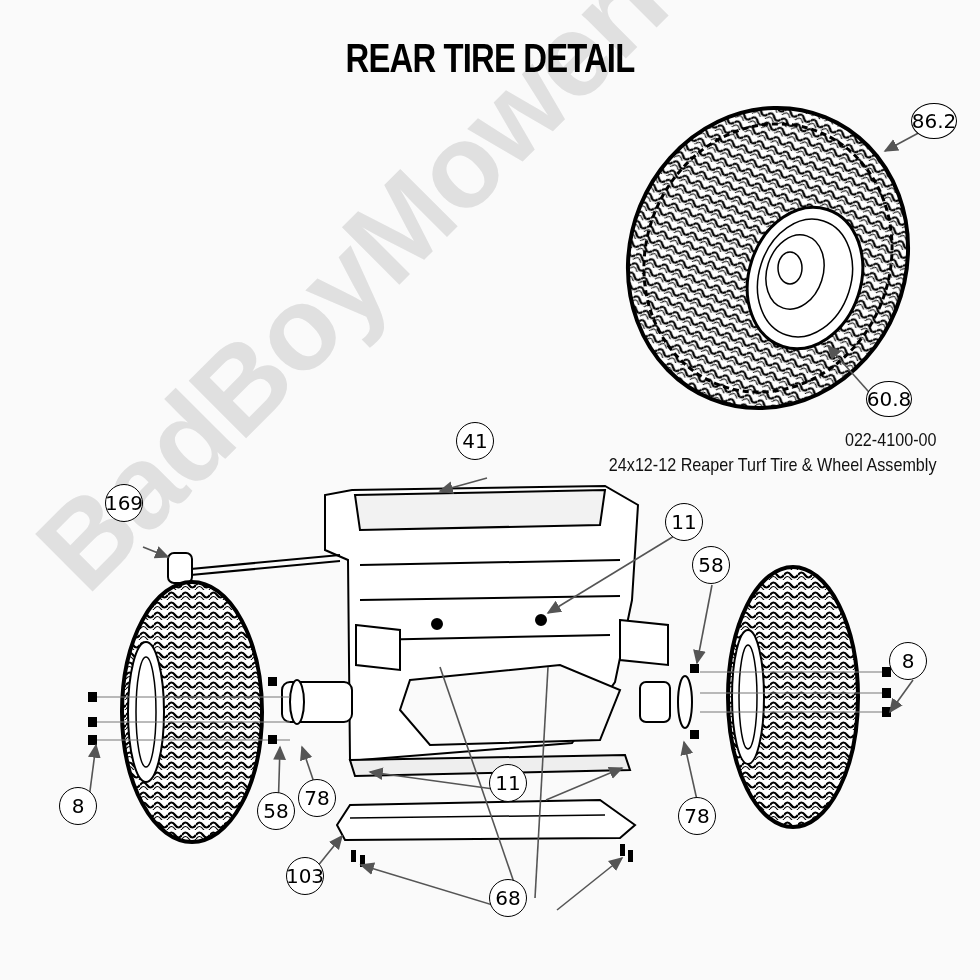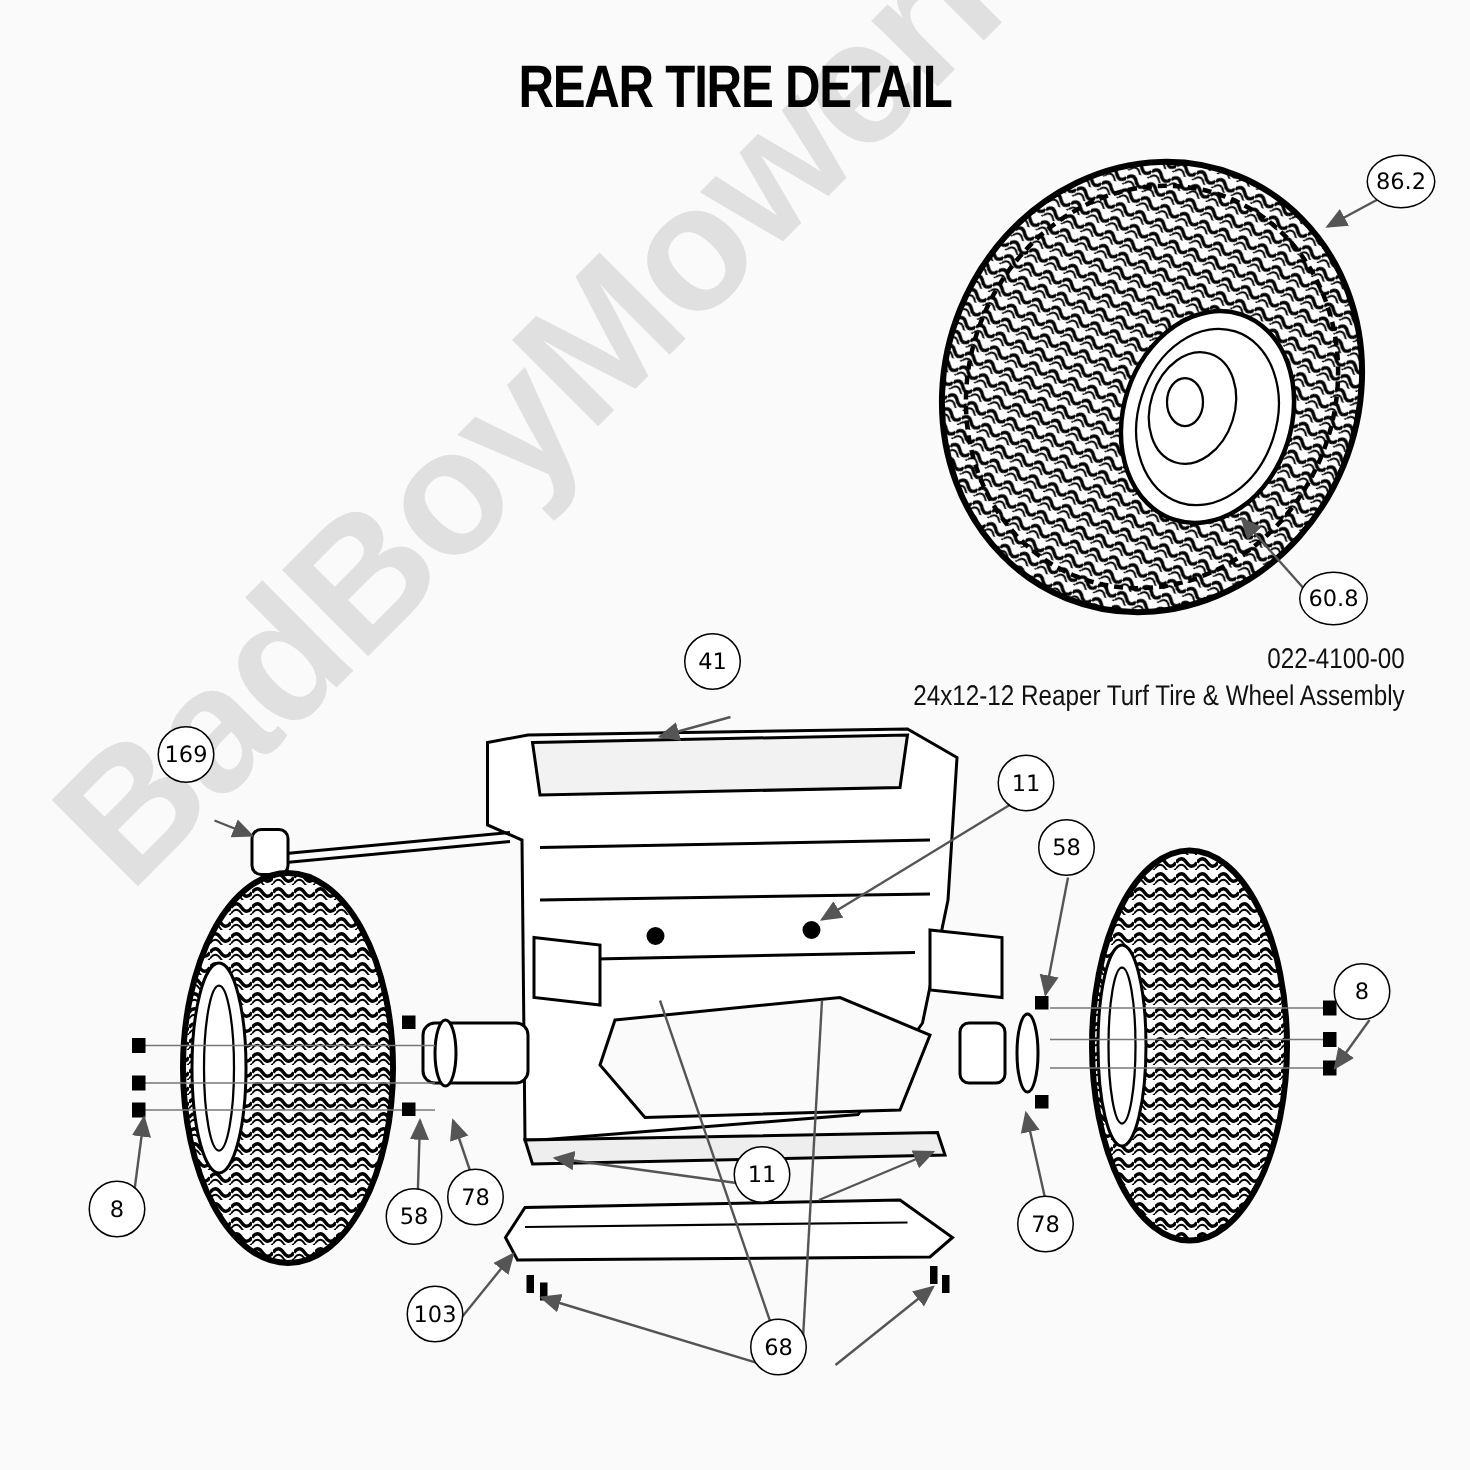--- a/index.html
+++ b/index.html
@@ -3,21 +3,21 @@
 <meta charset="utf-8">
 <style>
   html,body{margin:0;padding:0;background:#fafafa;}
   body{width:980px;height:980px;position:relative;overflow:hidden;font-family:"DejaVu Sans",sans-serif;}
   .title{position:absolute;top:36px;left:0;width:980px;text-align:center;font-family:"Liberation Sans",sans-serif;font-weight:bold;font-size:40px;letter-spacing:-1px;color:#000;transform:scaleX(0.82);transform-origin:center;}
   .assy{position:absolute;left:548px;top:428px;width:420px;text-align:right;font-family:"Liberation Sans",sans-serif;font-weight:normal;color:#111;}
   .assy .pn{font-size:19px;line-height:24px;transform:scaleX(0.85);}
   .assy .desc{font-size:19px;line-height:26px;transform:scaleX(0.85);white-space:nowrap;}
   .watermark{position:absolute;left:10px;top:520px;font-family:"Liberation Sans",sans-serif;font-weight:bold;font-size:118px;color:#d8d8d8;transform:rotate(-45deg);transform-origin:left top;white-space:nowrap;opacity:0.75;letter-spacing:-2px;}
   svg.art{position:absolute;left:0;top:0;}
-  .callout{position:absolute;border:1.6px solid #000;border-radius:50%;background:#fff;display:flex;align-items:center;justify-content:center;font-family:"DejaVu Sans",sans-serif;font-size:15px;color:#000;box-sizing:border-box;}
+  .callout{position:absolute;border:1.6px solid #000;border-radius:50%;background:#fff;display:flex;align-items:center;justify-content:center;font-family:"DejaVu Sans",sans-serif;font-size:20px;color:#000;box-sizing:border-box;}
 </style>
 </head>
 <body>
 
 <div class="watermark">BadBoyMowerParts.com</div>
 
 <svg class="art" width="980" height="980" viewBox="0 0 980 980">
   <defs>
     <pattern id="tread" width="14" height="10" patternUnits="userSpaceOnUse">
       <rect width="14" height="10" fill="#fff"></rect>
@@ -139,15 +139,15 @@
     <div class="callout" style="left: 456px; top: 422px; width: 38px; height: 38px;">41</div>
     <div class="callout" style="left: 105px; top: 484px; width: 38px; height: 38px;">169</div>
     <div class="callout" style="left: 665px; top: 503px; width: 38px; height: 38px;">11</div>
     <div class="callout" style="left: 692px; top: 546px; width: 38px; height: 38px;">58</div>
     <div class="callout" style="left: 889px; top: 642px; width: 38px; height: 38px;">8</div>
     <div class="callout" style="left: 59px; top: 787px; width: 38px; height: 38px;">8</div>
     <div class="callout" style="left: 257px; top: 792px; width: 38px; height: 38px;">58</div>
     <div class="callout" style="left: 298px; top: 779px; width: 38px; height: 38px;">78</div>
     <div class="callout" style="left: 489px; top: 764px; width: 38px; height: 38px;">11</div>
     <div class="callout" style="left: 678px; top: 797px; width: 38px; height: 38px;">78</div>
-    <div class="callout" style="left: 271px; top: 857px; width: 38px; height: 38px;">103</div>
-    <div class="callout" style="left: 500px; top: 879px; width: 38px; height: 38px;">68</div>
+    <div class="callout" style="left: 286px; top: 857px; width: 38px; height: 38px;">103</div>
+    <div class="callout" style="left: 489px; top: 879px; width: 38px; height: 38px;">68</div>
   </div>
 
 </body></html>

